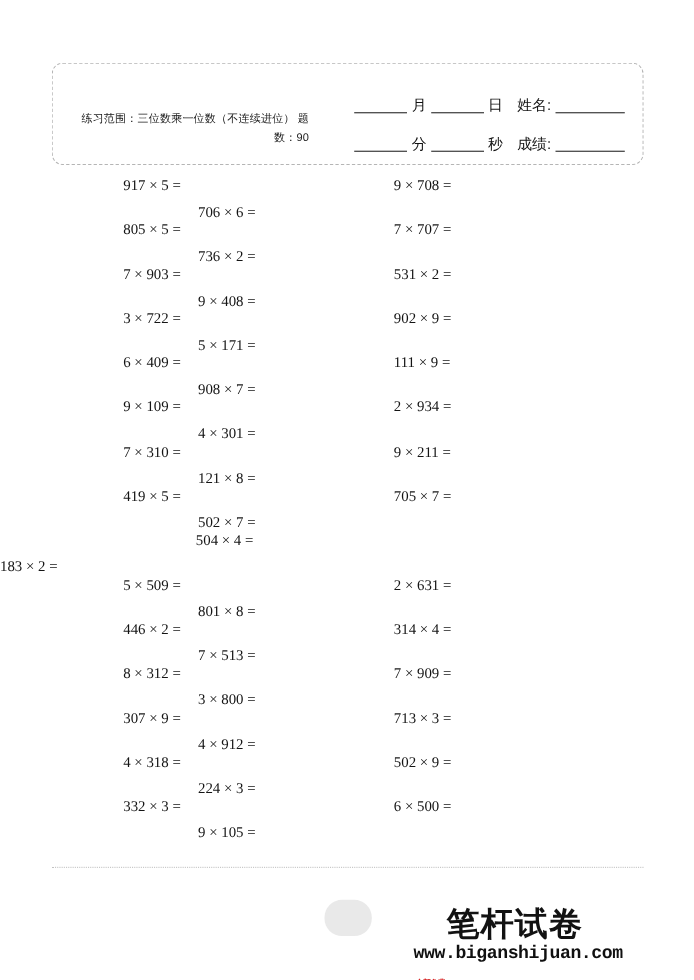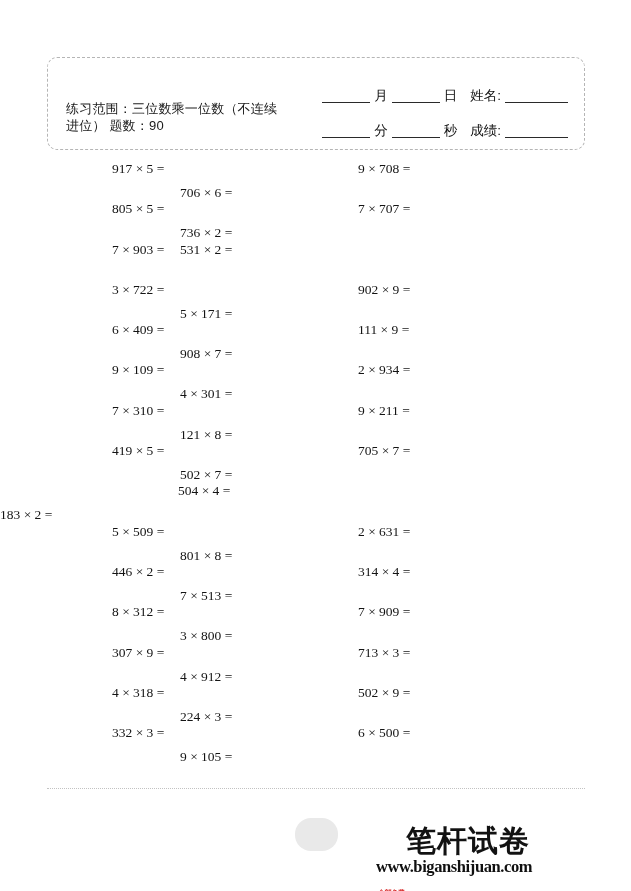--- a/index.html
+++ b/index.html
@@ -27,24 +27,25 @@
     border-radius: 10px;
     box-sizing: border-box;
   }
 
   .scope-text {
     position: absolute;
     left: 18px;
     top: 42px;
     width: 215px;
     font-family: "Liberation Sans", "DejaVu Sans", sans-serif;
-    font-size: 13px;
+    font-size: 10px;
     line-height: 17px;
     color: #1a1a1a;
     letter-spacing: 0.2px;
+    text-align: right;
   }
 
   .meta-lines {
     position: absolute;
     right: 13px;
     top: 10px;
     width: 300px;
   }
   .meta-row {
     display: flex;
@@ -136,21 +137,21 @@
     font-weight: bold;
     color: #d82b2b;
     letter-spacing: -0.3px;
     line-height: 9px;
     margin-top: 40px;
   }
   .logo-url {
     position: absolute;
     left: -2px;
     top: 31px;
-    font-family: Liberation Serif, serif;
+    font-family: Liberation Mono, monospace;
     font-weight: bold;
     font-size: 16.5px;
     color: #101010;
     letter-spacing: -0.4px;
     line-height: 20px;
   }
 </style>
 </head>
 <body>
 
@@ -188,20 +189,21 @@
     <div class="prob-cell col2">706 × 6 =</div>
     <div class="prob-cell col3">9 × 708 =</div>
   </div>
   <div class="prob-row">
     <div class="prob-cell col1">805 × 5 =</div>
     <div class="prob-cell col2">736 × 2 =</div>
     <div class="prob-cell col3">7 × 707 =</div>
   </div>
   <div class="prob-row">
     <div class="prob-cell col1">7 × 903 =</div>
+    <div class="prob-cell col2">9 × 408 =</div>
     <div class="prob-cell col3">531 × 2 =</div>
   </div>
   <div class="prob-row">
     <div class="prob-cell col1">3 × 722 =</div>
     <div class="prob-cell col2">5 × 171 =</div>
     <div class="prob-cell col3">902 × 9 =</div>
   </div>
   <div class="prob-row">
     <div class="prob-cell col1">6 × 409 =</div>
     <div class="prob-cell col2">908 × 7 =</div>

